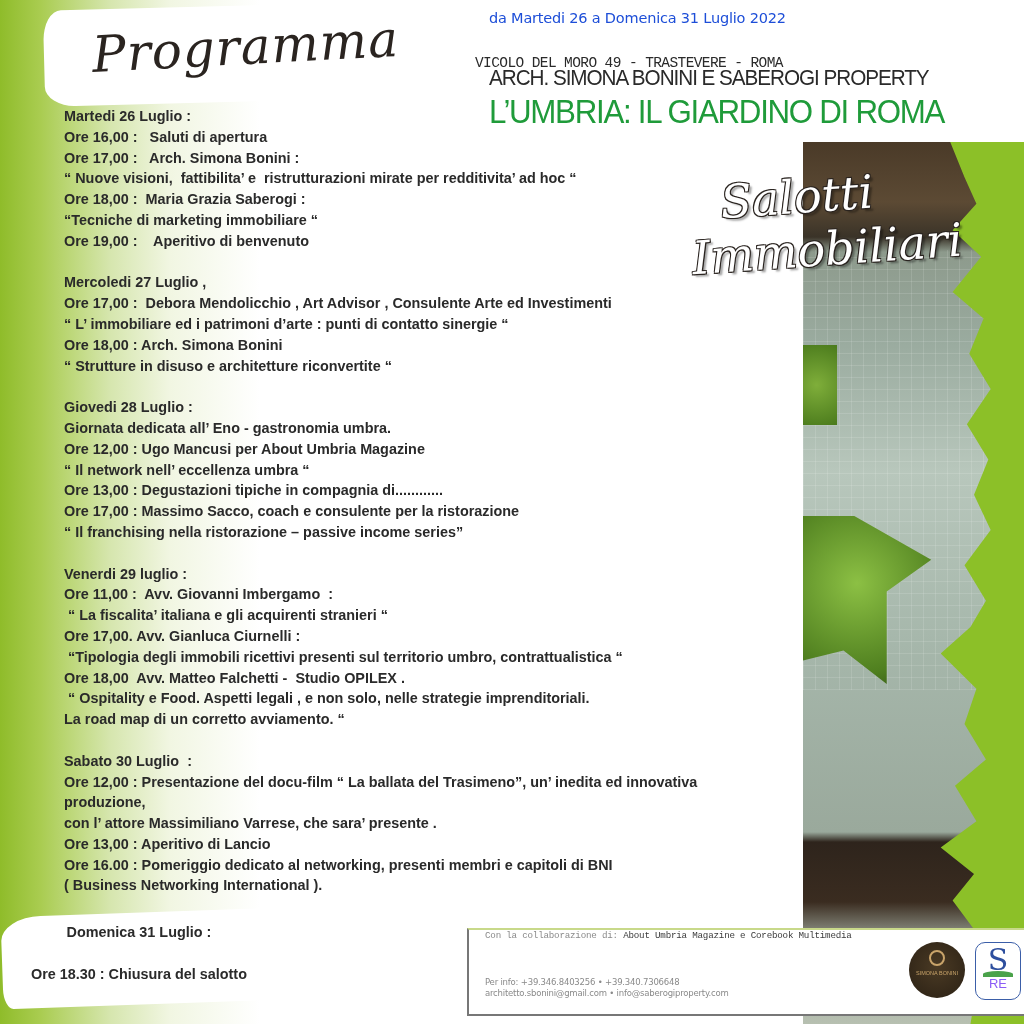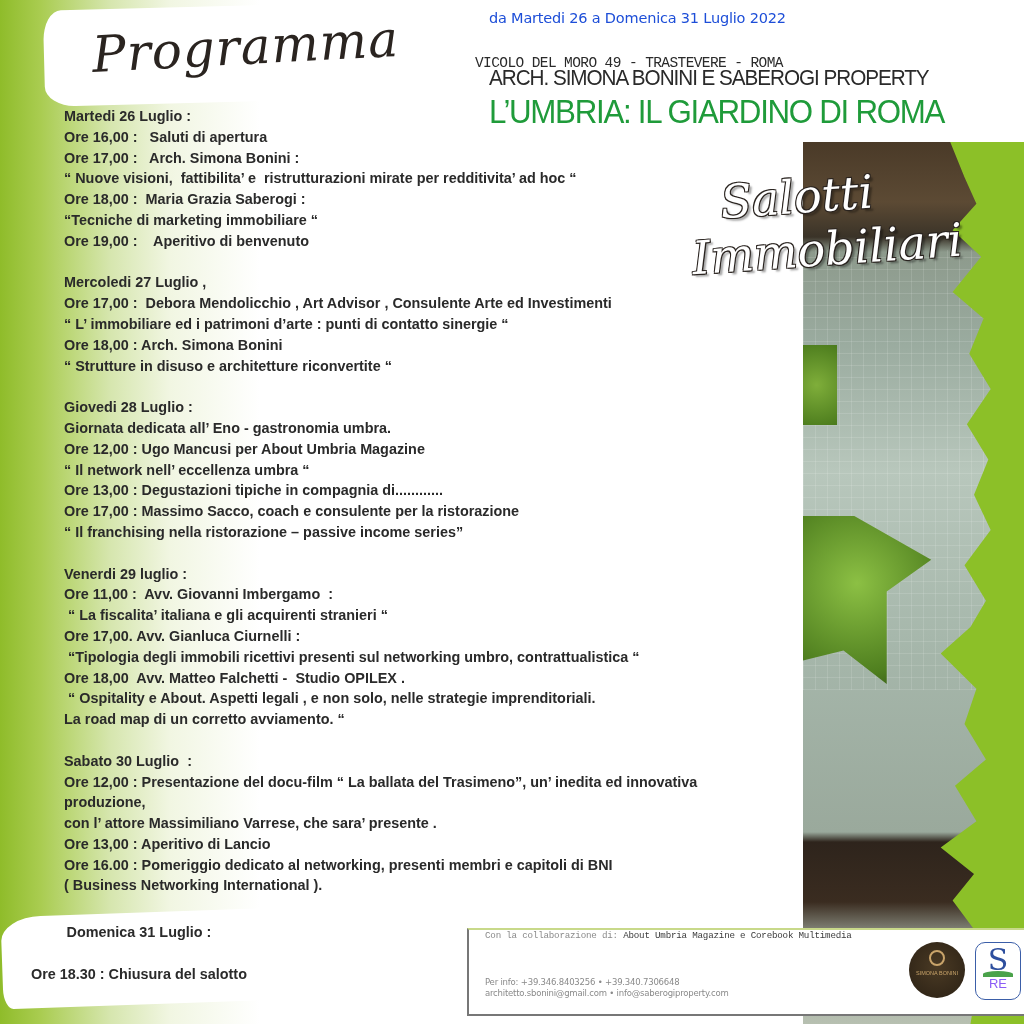--- a/index.html
+++ b/index.html
@@ -185,23 +185,23 @@
     <div class="line">“ Il network nell’ eccellenza umbra “</div>
     <div class="line">Ore 13,00 : Degustazioni tipiche in compagnia di............</div>
     <div class="line">Ore 17,00 : Massimo Sacco, coach e consulente per la ristorazione</div>
     <div class="line">“ Il franchising nella ristorazione – passive income series”</div>
   </div>
   <div class="day-block">
     <div class="line">Venerdi 29 luglio :</div>
     <div class="line">Ore 11,00 :  Avv. Giovanni Imbergamo  :</div>
     <div class="line"> “ La fiscalita’ italiana e gli acquirenti stranieri “</div>
     <div class="line">Ore 17,00. Avv. Gianluca Ciurnelli :</div>
-    <div class="line"> “Tipologia degli immobili ricettivi presenti sul networking umbro, contrattualistica “</div>
+    <div class="line"> “Tipologia degli immobili ricettivi presenti sul territorio umbro, contrattualistica “</div>
     <div class="line">Ore 18,00  Avv. Matteo Falchetti -  Studio OPILEX .</div>
-    <div class="line"> “ Ospitality e About. Aspetti legali , e non solo, nelle strategie imprenditoriali.</div>
+    <div class="line"> “ Ospitality e Food. Aspetti legali , e non solo, nelle strategie imprenditoriali.</div>
     <div class="line">La road map di un corretto avviamento. “</div>
   </div>
   <div class="day-block">
     <div class="line">Sabato 30 Luglio  :</div>
     <div class="line">Ore 12,00 : Presentazione del docu-film “ La ballata del Trasimeno”, un’ inedita ed innovativa</div>
     <div class="line">produzione,</div>
     <div class="line">con l’ attore Massimiliano Varrese, che sara’ presente .</div>
     <div class="line">Ore 13,00 : Aperitivo di Lancio</div>
     <div class="line">Ore 16.00 : Pomeriggio dedicato al networking, presenti membri e capitoli di BNI</div>
     <div class="line">( Business Networking International ).</div>

